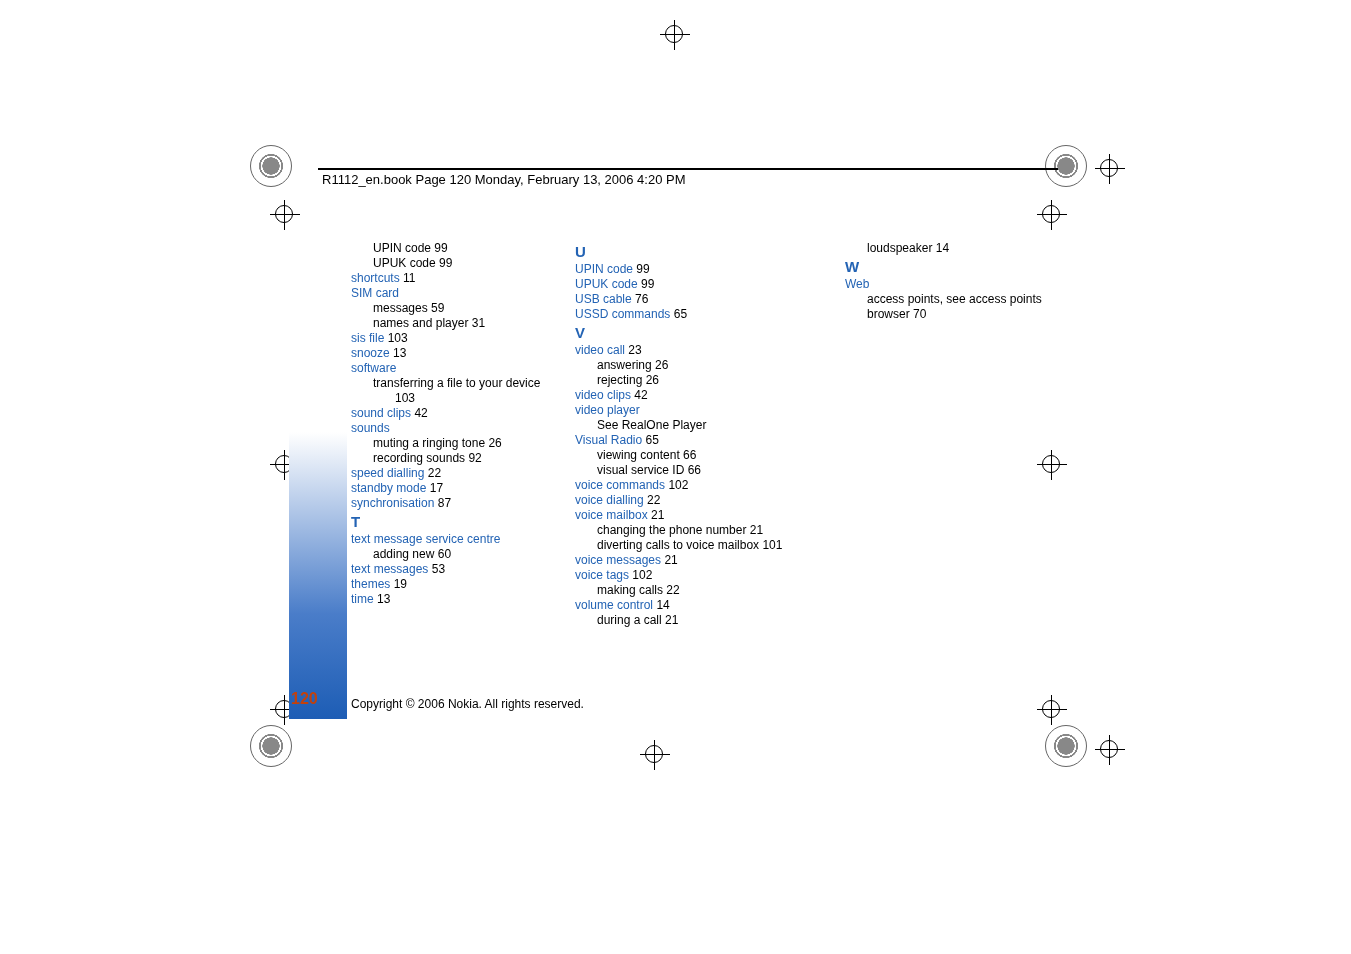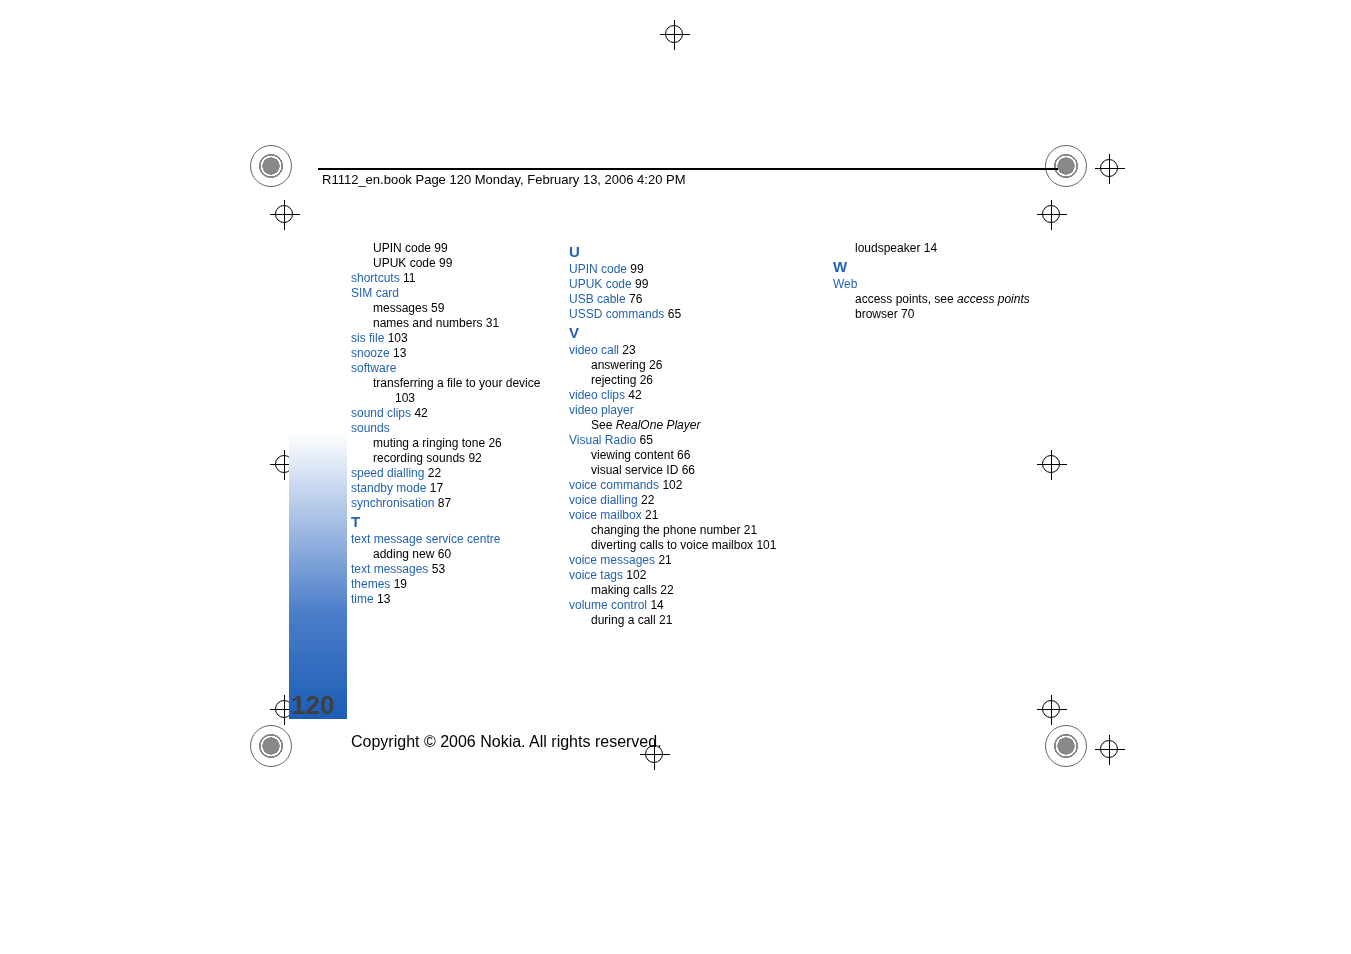--- a/index.html
+++ b/index.html
@@ -55,50 +55,50 @@
     left: 289px;
     top: 241px;
     width: 58px;
     height: 478px;
     background: linear-gradient(to bottom, #fff 0%, #fff 40%, #4a7dc9 78%, #1d5db5 100%);
   }
   .page-num {
     position: absolute;
     left: 291px;
     top: 690px;
-    font-size: 26px;
+    font-size: 16px;
     font-weight: bold;
-    color: #404040;
+    color: #c2410c;
   }
   .copyright {
     position: absolute;
     left: 351px;
-    top: 733px;
-    font-size: 16px;
+    top: 697px;
+    font-size: 12px;
     color: #000;
   }
   .columns {
     position: absolute;
     top: 241px;
     left: 351px;
     display: flex;
-    gap: 10px;
+    gap: 16px;
     font-size: 12px;
     line-height: 1.25;
   }
   .col { width: 208px; }
   .col2 { width: 208px; }
   .col3 { width: 210px; margin-left: 46px; }
   .term { color: #2363b4; }
   .letter { color: #2363b4; font-weight: bold; font-size: 15px; margin-top: 2px; }
   .sub { padding-left: 22px; color: #000; text-indent: -0px; }
   .sub-cont { padding-left: 44px; }
   .row { display: block; }
   .pg { color: #000; }
-  .italic { font-style: italic; }
+  .italic { }
 </style>
 </head>
 <body>
 
 <div class="crop-mark" style="top:145px;left:250px"></div>
 <div class="crop-mark" style="top:145px;left:1045px"></div>
 <div class="crop-mark" style="top:725px;left:250px"></div>
 <div class="crop-mark" style="top:725px;left:1045px"></div>
 
 <div class="reg-mark" style="top:20px;left:660px">
@@ -140,21 +140,21 @@
 <div class="copyright">Copyright © 2006 Nokia. All rights reserved.</div>
 
 <div class="columns">
 
   <div class="col">
     <div class="row sub"><span>UPIN code</span><span class="pg"> 99</span></div>
     <div class="row sub"><span>UPUK code</span><span class="pg"> 99</span></div>
     <div class="row"><span class="term">shortcuts</span><span class="pg"> 11</span></div>
     <div class="row term">SIM card</div>
     <div class="row sub"><span>messages</span><span class="pg"> 59</span></div>
-    <div class="row sub"><span>names and numbers</span><span class="pg"> 31</span></div>
+    <div class="row sub"><span>names and player</span><span class="pg"> 31</span></div>
     <div class="row"><span class="term">sis file</span><span class="pg"> 103</span></div>
     <div class="row"><span class="term">snooze</span><span class="pg"> 13</span></div>
     <div class="row term">software</div>
     <div class="row sub"><span>transferring a file to your device</span></div>
     <div class="row sub-cont"><span class="pg">103</span></div>
     <div class="row"><span class="term">sound clips</span><span class="pg"> 42</span></div>
     <div class="row term">sounds</div>
     <div class="row sub"><span>muting a ringing tone</span><span class="pg"> 26</span></div>
     <div class="row sub"><span>recording sounds</span><span class="pg"> 92</span></div>
     <div class="row"><span class="term">speed dialling</span><span class="pg"> 22</span></div>

